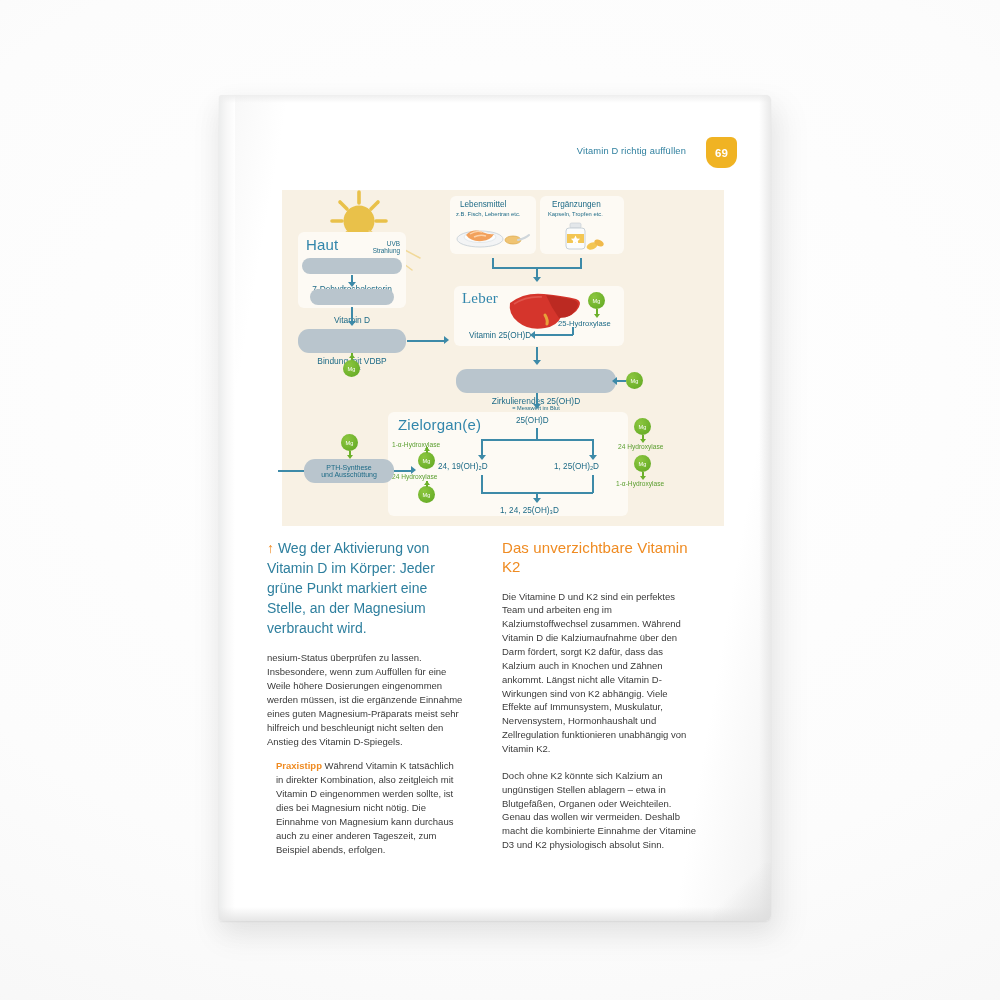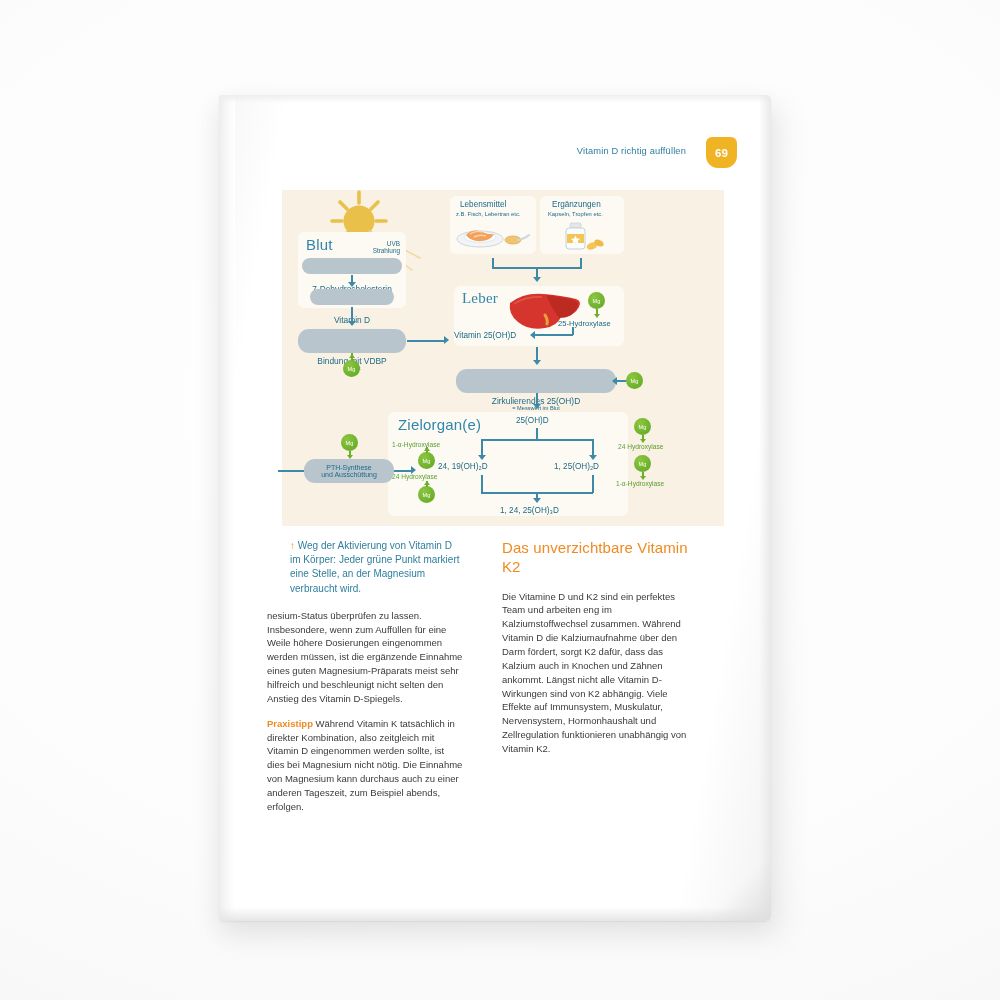--- a/index.html
+++ b/index.html
@@ -113,28 +113,28 @@
     border-left:5.5px solid #3d8aa8;}
   .ar-l{position:absolute;width:0;height:0;
     border-top:4px solid transparent;border-bottom:4px solid transparent;
     border-right:5.5px solid #3d8aa8;}
 
   
   .col{position:absolute;width:196px;}
   .col-l{left:48px;top:444px;}
   .col-r{left:283px;top:444px;}
   .caption{
-    color:#2e7f9e;font-size:10px;line-height:1.42;margin-left:23px;
+    color:#2e7f9e;font-size:14px;line-height:1.42;
   }
   .caption .uparr{color:#ef8b22;font-weight:bold;}
   .body{
     color:#3a3a3a;font-size:9.5px;line-height:1.46;margin-top:13px;
     text-align:left;
   }
-  .body.tight{margin-top:11px;}
+  .body.tight{margin-top:11px;margin-left:9px;}
   .tipword{color:#ef8b22;font-weight:bold;}
   .h2{
     color:#ef8b22;font-size:15px;letter-spacing:.1px;line-height:1.25;
   }
 </style>
 </head>
 <body>
 
 <div id="stage">
 
@@ -169,21 +169,21 @@
           <circle cx="47" cy="37" r="15.5" fill="#e9c14a"></circle>
           <g stroke="#f0d58c" stroke-width="1.5" stroke-linecap="round" opacity=".85">
             <line x1="52" y1="50" x2="100" y2="86"></line>
             <line x1="48" y1="53" x2="86" y2="89"></line>
             <line x1="43" y1="54" x2="70" y2="89"></line>
             <line x1="57" y1="47" x2="108" y2="74"></line>
           </g>
         </svg>
 
         <div class="ibox" style="left:16px;top:42px;width:108px;height:76px;"></div>
-        <div class="organ" style="left:24px;top:46px;">Blut</div>
+        <div class="organ" style="left:24px;top:46px;">Haut</div>
         <div class="uvb" style="left:68px;top:50px;width:50px;">
           <span>UVB</span><br>
           <span>Strahlung</span>
         </div>
         <div class="pill" style="left:20px;top:68px;width:100px;height:16px;">
           <span class="p1">7-Dehydrocholesterin</span>
         </div>
         <div class="ln" style="left:69px;top:85px;width:1.6px;height:8px;"></div>
         <div class="ar-d" style="left:66px;top:92px;"></div>
         <div class="pill" style="left:28px;top:99px;width:84px;height:16px;">
@@ -241,21 +241,21 @@
         <svg width="78" height="46" style="position:absolute;left:222px;top:99px;">
           <path d="M6 14 q14 -11 34 -9 q20 2 32 5 q6 2 3 8 q-5 10 -18 10 q-4 9 -16 11 q-16 3 -27 -6 q-10 -8 -8 -19 z" fill="#d5352c"></path>
           <path d="M42 6 q16 2 28 5 q6 2 3 8 q-5 10 -18 10 q-8 -11 -13 -23 z" fill="#bc2a22"></path>
           <path d="M41 26 q3 5 2 9" stroke="#e8a13a" stroke-width="3" fill="none" stroke-linecap="round"></path>
           <path d="M10 15 q12 -8 28 -7" stroke="#e0564c" stroke-width="1.6" fill="none"></path>
         </svg>
         <div class="mg" style="left:306px;top:102px;">Mg</div>
         <div class="mgstem" style="left:314px;top:119px;height:7px;"></div>
         <div class="mgtip" style="left:312px;top:124px;"></div>
         <div class="lbl" style="left:276px;top:129px;">25-Hydroxylase</div>
-        <div class="lbl-d" style="left:172px;top:141px;">Vitamin 25(OH)D</div>
+        <div class="lbl-d" style="left:187px;top:141px;">Vitamin 25(OH)D</div>
         <div class="ln" style="left:290px;top:137px;width:1.6px;height:8px;"></div>
         <div class="ln" style="left:253px;top:144px;width:38px;height:1.6px;"></div>
         <div class="ar-l" style="left:248px;top:141px;"></div>
 
         <div class="ln" style="left:254px;top:157px;width:1.6px;height:15px;"></div>
         <div class="ar-d" style="left:251px;top:170px;"></div>
 
         <div class="pill" style="left:174px;top:179px;width:160px;height:24px;">
           <span class="p1">Zirkulierendes 25(OH)D</span>
           <span class="p2">= Messwert im Blut</span>
@@ -328,16 +328,17 @@
       </div>
       <div class="body">nesium-Status überprüfen zu lassen. Insbesondere, wenn zum Auffüllen für eine Weile höhere Dosierungen eingenommen werden müssen, ist die ergänzende Einnahme eines guten Magnesium-Präparats meist sehr hilfreich und beschleunigt nicht selten den Anstieg des Vitamin D-Spiegels.</div>
       <div class="body tight">
         <span class="tipword">Praxistipp</span><span> Während Vitamin K tatsächlich in direkter Kombination, also zeitgleich mit Vitamin D eingenommen werden sollte, ist dies bei Magnesium nicht nötig. Die Einnahme von Magnesium kann durchaus auch zu einer anderen Tageszeit, zum Beispiel abends, erfolgen.</span>
       </div>
     </div>
 
     <div class="col col-r">
       <div class="h2">Das unverzichtbare Vitamin K2</div>
       <div class="body">Die Vitamine D und K2 sind ein perfektes Team und arbeiten eng im Kalziumstoffwechsel zusammen. Während Vitamin D die Kalziumaufnahme über den Darm fördert, sorgt K2 dafür, dass das Kalzium auch in Knochen und Zähnen ankommt. Längst nicht alle Vitamin D-Wirkungen sind von K2 abhängig. Viele Effekte auf Immunsystem, Muskulatur, Nervensystem, Hormonhaushalt und Zellregulation funktionieren unabhängig von Vitamin K2.</div>
+      <div class="body">Doch ohne K2 könnte sich Kalzium an ungünstigen Stellen ablagern – etwa in Blutgefäßen, Organen oder Weichteilen. Genau das wollen wir vermeiden. Deshalb macht die kombinierte Einnahme der Vitamine D3 und K2 physiologisch absolut Sinn.</div>
     </div>
 
   </div>
 </div>
 
 </body></html>

